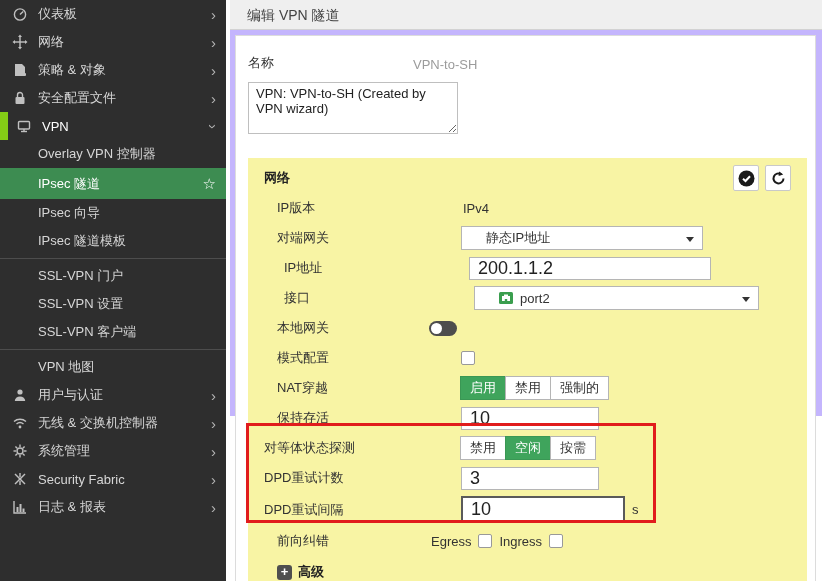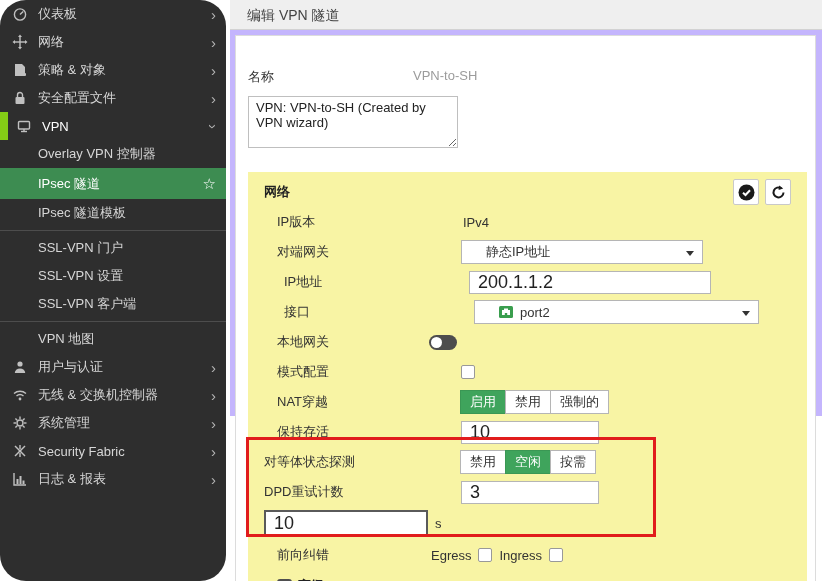--- a/index.html
+++ b/index.html
@@ -3,37 +3,37 @@
 <meta charset="utf-8">
 <style>
   * { box-sizing: border-box; }
   html,body { margin:0; padding:0; }
   body {
     width:822px; height:581px; overflow:hidden; position:relative;
     font-family:"Liberation Sans","DejaVu Sans",sans-serif; font-size:13px; color:#333;
     background:#fff;
   }
   
-  .sidebar { position:absolute; left:0; top:0; width:226px; height:581px; background:#2e2e2e; z-index:10;border-radius:26px; }
+  .sidebar { position:absolute; left:0; top:0; width:226px; height:581px; background:#2e2e2e; z-index:10; }
   .sb-item { display:flex; align-items:center; height:28px; padding:0 10px 0 12px; color:#d6d6d6; cursor:pointer; }
   .sb-item .icon-box { width:26px; display:flex; align-items:center; flex-shrink:0; }
   .sb-item .chev { margin-left:auto; color:#b5b5b5; font-size:15px; line-height:1; }
   .sb-item.active-top { color:#fff; font-weight:normal; border-left:8px solid #84cc16; padding-left:8px; }
   .sb-item.active-top .chev { transform:rotate(90deg); }
   .sb-sub { display:flex; align-items:center; height:28px; padding:0 10px 0 38px; color:#d6d6d6; cursor:pointer; }
   .sb-sub.selected { background:#3d8c51; color:#fff; height:31px; }
   .sb-sub .star { margin-left:auto; color:#fff; font-size:15px; }
   .sb-divider { border-top:1px solid #4d4d4d; margin:3px 0; }
   .sb-icon { stroke:#c0c0c0; fill:none; stroke-width:1.4; }
   .sb-icon .fill { fill:#c0c0c0; stroke:none; }
   
   .main { position:absolute; left:230px; top:0; width:596px; height:416px; background:#c4b5fd; }
   .page-header { height:30px; background:#efefef; border-bottom:1px solid #d2d2d2; line-height:30px; padding-left:17px; font-size:14px; color:#444; }
   .card { position:absolute; left:5px; top:35px; width:581px; height:560px; background:#fff; border:1px solid #dcdcdc; padding:12px; }
-  .frow { display:flex; align-items:flex-start; margin-top:20px; }
+  .frow { display:flex; align-items:flex-end; margin-top:6px; }
   .frow.top-align { align-items:center; margin-top:10px; }
   .flabel { width:165px; flex-shrink:0; color:#333; }
   .fvalue-disabled { color:#9b9b9b; }
   .comments-area { width:210px; height:52px; border:1px solid #bfbfbf; padding:3px 7px; font-family:inherit; font-size:13px; color:#222; resize:both; }
   
   .panel { position:relative; margin-top:24px; width:559px; background:#f8f4a4; padding:8px 16px 12px 16px; }
   .panel-header { display:flex; align-items:center; height:24px; }
   .panel-title { font-weight:bold; color:#222; }
   .panel-actions { margin-left:auto; display:flex; gap:6px; }
   .icon-btn { width:26px; height:26px; background:#fff; border:1px solid #c9c9c9; border-radius:2px; display:flex; align-items:center; justify-content:center; cursor:pointer; padding:0; }
@@ -128,20 +128,23 @@
   </div>
 
   <div class="sb-sub">
     <span>Overlay VPN 控制器</span>
   </div>
   <div class="sb-sub selected">
     <span>IPsec 隧道</span>
     <span class="star">☆</span>
   </div>
   <div class="sb-sub">
+    <span>IPsec 向导</span>
+  </div>
+  <div class="sb-sub">
     <span>IPsec 隧道模板</span>
   </div>
   <div class="sb-divider"></div>
   <div class="sb-sub">
     <span>SSL-VPN 门户</span>
   </div>
   <div class="sb-sub">
     <span>SSL-VPN 设置</span>
   </div>
   <div class="sb-sub">
@@ -318,20 +321,21 @@
           <button class="segbtn">按需</button>
         </div>
       </div>
 
       <div class="prow">
         <span class="plabel nopad">DPD重试计数</span>
         <input class="pinput w-num" value="3" style="">
       </div>
 
       <div class="prow">
+        <span class="plabel nopad">DPD重试间隔</span>
         <input class="pinput w-num-focus" value="10" style="">
         <span class="unit">s</span>
       </div>
 
       <div class="prow">
         <span class="plabel">前向纠错</span>
         <div class="fecwrap">
           <span>Egress</span>
           <div class="cb"></div>
           <span>Ingress</span>

